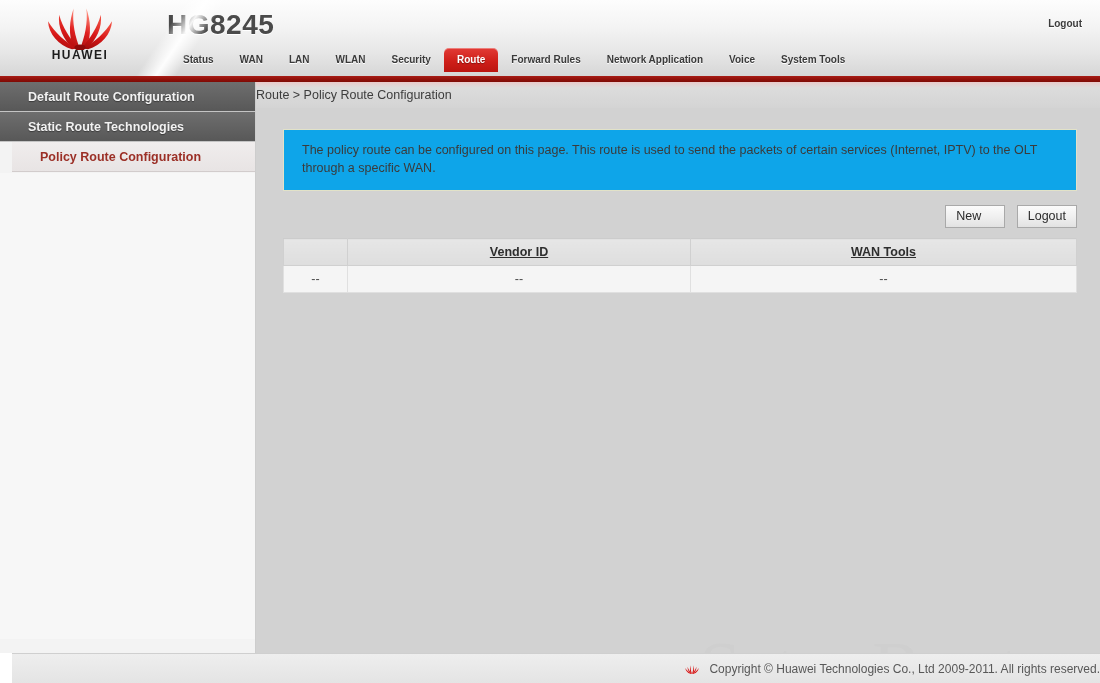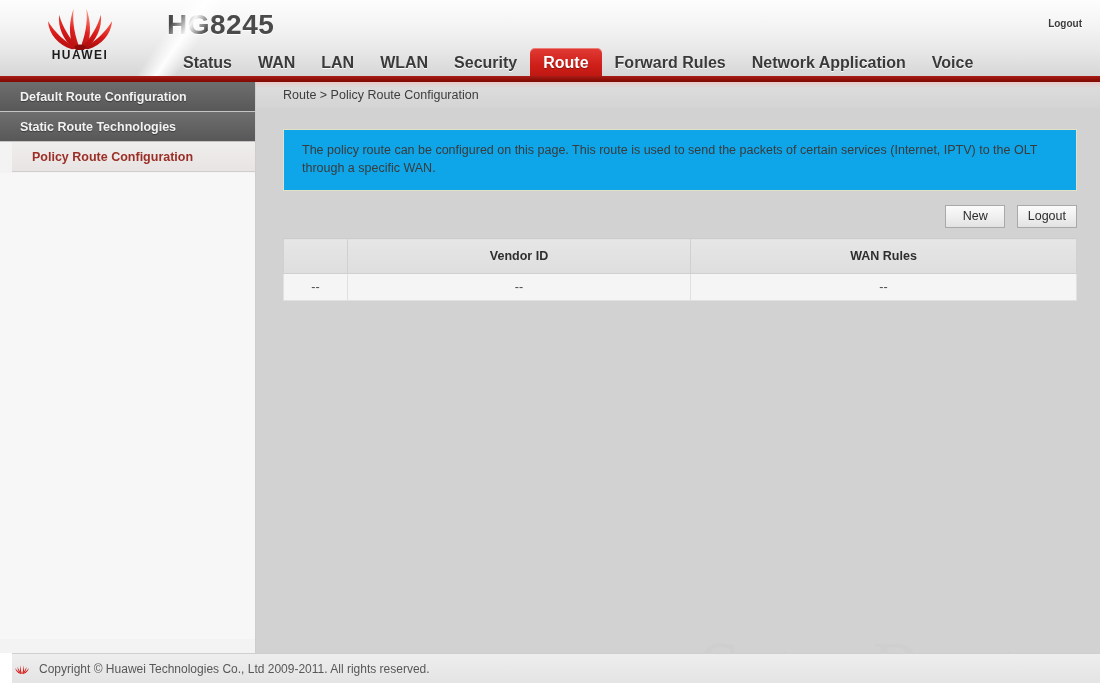--- a/index.html
+++ b/index.html
@@ -72,21 +72,21 @@
   
   .navbar {
     position: absolute;
     left: 0; right: 0;
     top: 48px;
     height: 28px;
     padding-left: 170px;
   }
   .nav-item {
     display: inline-block;
-    font-size: 16px;
+    font-size: 10px;
     font-weight: bold;
     color: #3a3a3a;
     padding: 6px 13px 7px 13px;
     cursor: pointer;
     text-shadow: 0 1px 0 #fff;
     position: relative;
     vertical-align: top;
   }
   .nav-item.active {
     background: linear-gradient(180deg, #e23b36 0%, #cf1f19 55%, #bb1510 100%);
@@ -118,21 +118,21 @@
     position: absolute;
     left: 0; top: 0;
     width: 256px;
     bottom: 0;
     background: #f3f3f3;
     border-right: 1px solid #cdcdcd;
   }
   .side-item {
     height: 30px;
     line-height: 30px;
-    padding-left: 20px;
+    padding-left: 28px;
     font-size: 12.5px;
     font-weight: bold;
     cursor: pointer;
     border-bottom: 1px solid #c4c4c4;
   }
   .side-item.dark {
     background: linear-gradient(180deg, #6e6e6e 0%, #636363 50%, #585858 100%);
     color: #f2f2f2;
     text-shadow: 0 1px 1px rgba(0,0,0,0.4);
   }
@@ -154,21 +154,21 @@
   .content {
     position: absolute;
     left: 256px; right: 0; top: 0; bottom: 0;
     background: #d2d2d2;
     overflow: hidden;
   }
 
   .breadcrumb {
     height: 26px;
     line-height: 26px;
-    padding-left: 27px;
+    padding-left: 0;
     font-size: 12.5px;
     color: #3d3d3d;
     background: linear-gradient(180deg, #e9c9c9 0%, #dcdcdc 22%, #d4d4d4 100%);
   }
 
   .panel {
     position: absolute;
     left: 27px;
     right: 23px;
     top: 47px;
@@ -188,39 +188,40 @@
     text-align: right;
     height: 24px;
   }
   .btn {
     display: inline-block;
     min-width: 60px;
     padding: 3px 10px 4px 10px;
     margin-left: 7px;
     font-size: 12.5px;
     color: #2b2b2b;
-    text-align: center;
+    text-align: left;
     background: linear-gradient(180deg, #fbfbfb 0%, #f0f0f0 50%, #e2e2e2 100%);
     border: 1px solid #a9a9a9;
     cursor: pointer;
   }
 
   table.grid {
     margin-top: 9px;
     width: 100%;
     border-collapse: collapse;
     font-size: 12.5px;
   }
   table.grid th {
     background: linear-gradient(180deg, #e6e6e6 0%, #dedede 100%);
     color: #2e2e2e;
     font-weight: bold;
-    height: 35px;
+    height: 27px;
     border: 1px solid #d0d0d0;
     border-top: 1px solid #cccccc;
+    text-decoration: underline;
   }
   table.grid td {
     background: #f5f5f5;
     color: #4a4a4a;
     height: 27px;
     border: 1px solid #e0e0e0;
     text-align: center;
   }
   .col-check { width: 64px; }
   .col-vendor { width: 343px; }
@@ -240,21 +241,21 @@
 
   
   .footer {
     position: absolute;
     left: 12px; right: 0; bottom: 0;
     height: 30px;
     background: linear-gradient(180deg, #eeeeee 0%, #e4e4e4 100%);
     border-top: 1px solid #cfcfcf;
     display: flex;
     align-items: center;
-    justify-content: flex-start;
+    justify-content: flex-end;
   }
   .footer-logo { width: 20px; height: 14px; margin-right: 7px; position: relative; }
   .footer-text { font-size: 12px; color: #585858; }
 </style>
 </head>
 <body>
 
 <div class="header">
 
   <div class="logo-block">
@@ -316,21 +317,21 @@
       <div class="btn-row">
         <span class="btn">New</span>
         <span class="btn">Logout</span>
       </div>
 
       <table class="grid">
         <thead>
           <tr id="head-row">
               <th class="col-check"></th>
               <th class="col-vendor">Vendor ID</th>
-              <th>WAN Rules</th>
+              <th>WAN Tools</th>
             </tr>
         </thead>
         <tbody id="body-rows">
             <tr>
               <td>--</td>
               <td>--</td>
               <td>--</td>
             </tr>
           </tbody>
       </table>

